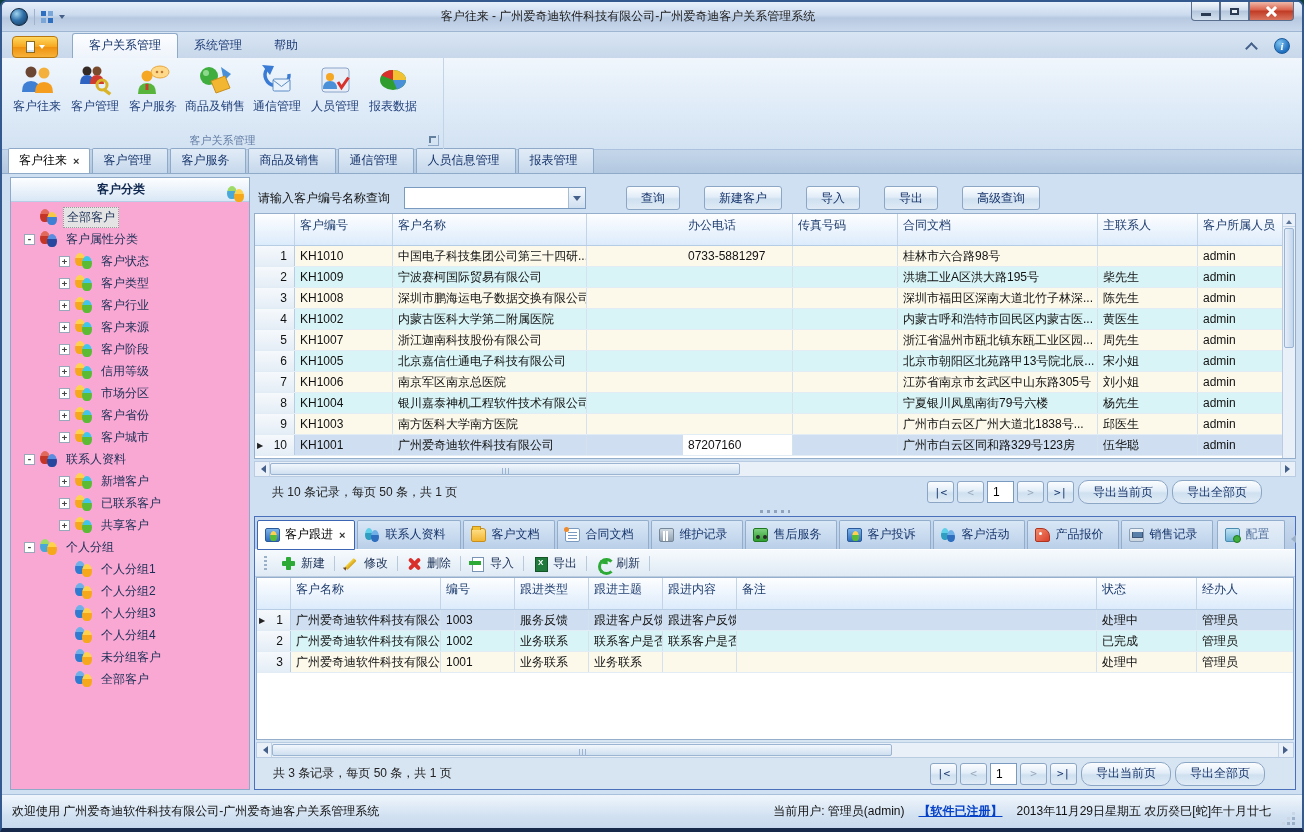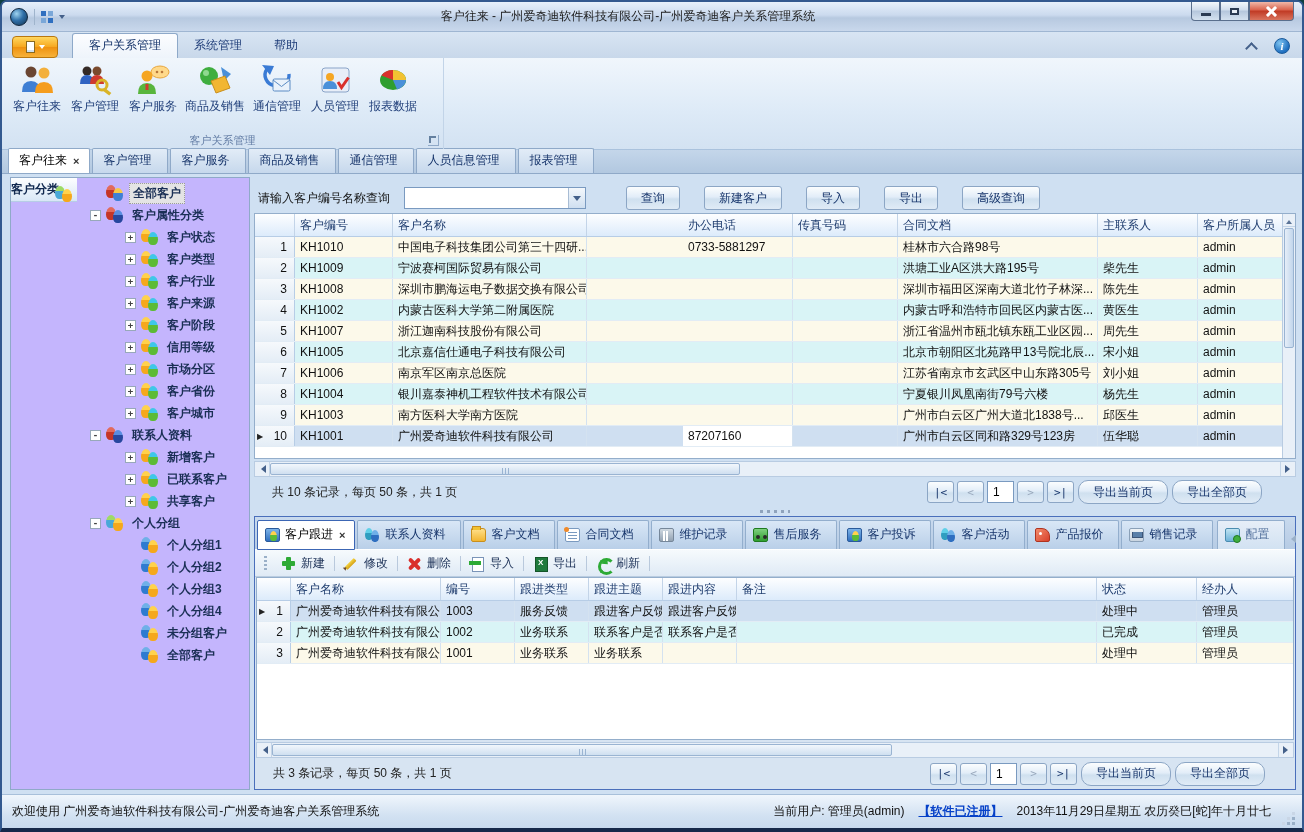--- a/index.html
+++ b/index.html
@@ -58,21 +58,21 @@
   .launcher{position:absolute;right:4px;bottom:3px;width:11px;height:11px;border:1px solid #8fa9c8;border-top:none;border-left:none;}
   .launcher::before{content:"";position:absolute;left:1px;top:1px;width:5px;height:5px;border-left:2px solid #64809f;border-top:2px solid #64809f;}
   
   .doctabs{height:24px;flex:none;display:flex;align-items:flex-end;background:linear-gradient(#c4d6ea,#b2c8e0);padding-left:6px;border-bottom:1px solid #8fa9c8;}
   .dtab0{display:flex;align-items:center;gap:6px;padding:3px 10px 4px 10px;font-size:12px;color:#17356b;
     background:linear-gradient(#e2ecf7,#c6d8ec);border:1px solid #8fa9c8;border-bottom:none;border-radius:2px 2px 0 0;margin-right:2px;white-space:nowrap;}
   .dtab0.active{background:#fff;color:#000;}
   .dtab0 .x{color:#333;font-size:11px;font-weight:bold;}
   
   .main{flex:1;display:flex;padding:3px 6px 4px 8px;gap:4px;min-height:0;}
-  .sidebar{width:240px;flex:none;background:#c4b5fd;border:1px solid #8fa9c8;display:flex;flex-direction:row;font-weight:bold;}
+  .sidebar{width:240px;flex:none;background:#f9a8d4;border:1px solid #8fa9c8;display:flex;flex-direction:column;}
   .sbhead{height:24px;flex:none;display:flex;align-items:center;background:linear-gradient(#fdfeff,#d8e7f6);
     border-bottom:1px solid #b7cde6;position:relative;}
   .sbhead b{flex:1;text-align:center;font-size:12px;color:#10284f;}
   .sbicon{position:absolute;right:4px;top:4px;width:17px;height:15px;}
   .tree{flex:1;overflow:hidden;padding:4px 0 0 4px;}
   .titem{height:25px;display:flex;align-items:center;gap:5px;padding-left:16px;font-size:12px;color:#000;white-space:nowrap;}
   .titem.lv1{padding-left:44px;}
   .titem .lbl{padding:1px 3px;}
   .titem.selected .lbl{background:#e4e4e4;border:1px dotted #9a9a9a;}
   .expander{width:11px;height:11px;flex:none;border:1px solid #98a8ba;background:#fff;
@@ -104,21 +104,21 @@
   .combo .cbtn{width:17px;background:linear-gradient(#f4f8fc,#cfdff0);border-left:1px solid #a8bcd4;
     display:flex;align-items:center;justify-content:center;}
   .combo .cbtn i{width:0;height:0;border:4px solid transparent;border-top:5px solid #44608a;margin-top:4px;}
   .btn{height:24px;padding:0 14px;font-size:12px;color:#17356b;border:1px solid #8ca6c5;border-radius:3px;
     background:linear-gradient(#fbfdfe,#e2edf8 45%,#cfe0ef 55%,#e0ebf6);display:inline-flex;align-items:center;justify-content:center;white-space:nowrap;}
   .sbtns{display:flex;gap:24px;margin-left:26px;}
   .sbtns .btn{min-width:54px;}
   
   .grid{background:#fff;border:1px solid #94aecb;display:flex;flex-direction:column;position:relative;overflow:hidden;}
   .maingridbox{height:246px;flex:none;}
-  .ghead{height:23px;flex:none;display:flex;background:linear-gradient(#fdfeff,#dcebfb);border-bottom:1px solid #b7cde6;}
+  .ghead{height:32px;flex:none;display:flex;background:linear-gradient(#fdfeff,#dcebfb);border-bottom:1px solid #b7cde6;}
   .gh{font-size:12px;color:#1e3c6e;padding:3px 0 0 5px;border-right:1px solid #c3d4e8;white-space:nowrap;overflow:hidden;}
   .grow{height:21px;flex:none;display:flex;border-bottom:1px solid #e2ecf5;}
   .cell{font-size:12px;color:#111;line-height:20px;padding-left:5px;border-right:1px solid #d4e2f0;white-space:nowrap;overflow:hidden;}
   .grow.odd{background:#fcf9ea;}
   .grow.even{background:#d9f4f6;}
   .grow.selected{background:#cfdff1;}
   .rncell{position:relative;text-align:right;padding-right:7px;padding-left:0;
     background:linear-gradient(#f6f9fc,#e4edf6);border-right:1px solid #b7cde6;}
   .marker{position:absolute;left:2px;top:0;font-size:8px;color:#222;line-height:21px;}
   .main-grid .c0{width:40px;} .main-grid .c1{width:98px;} .main-grid .c2{width:194px;}

